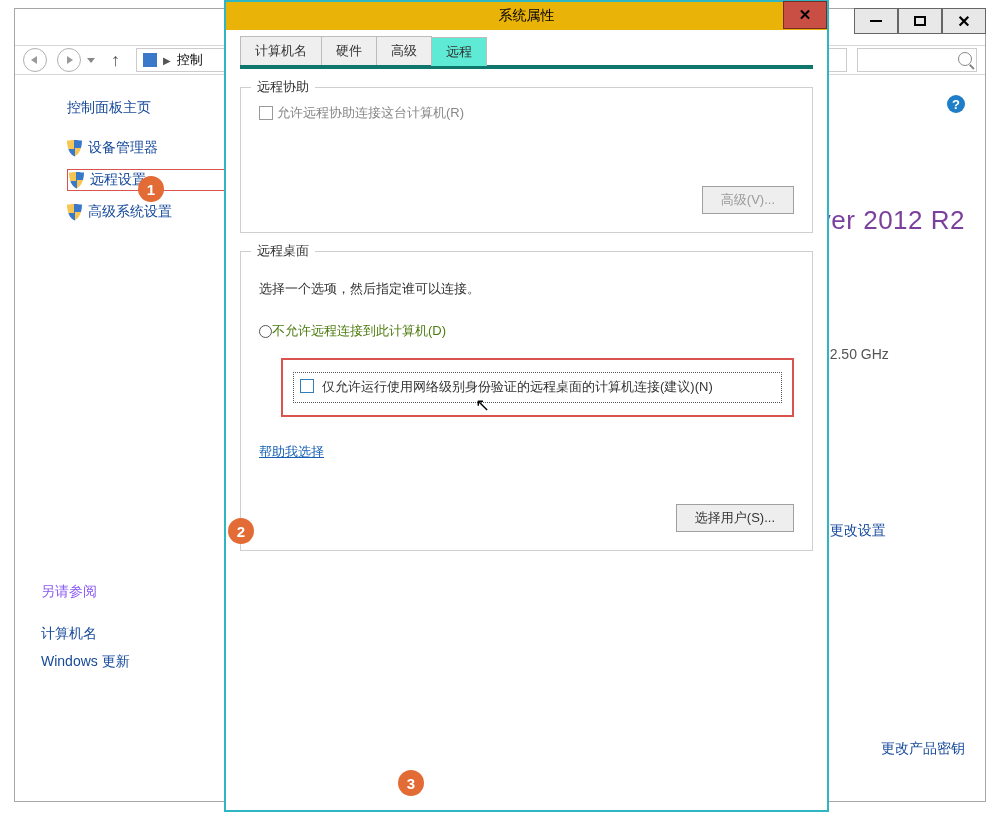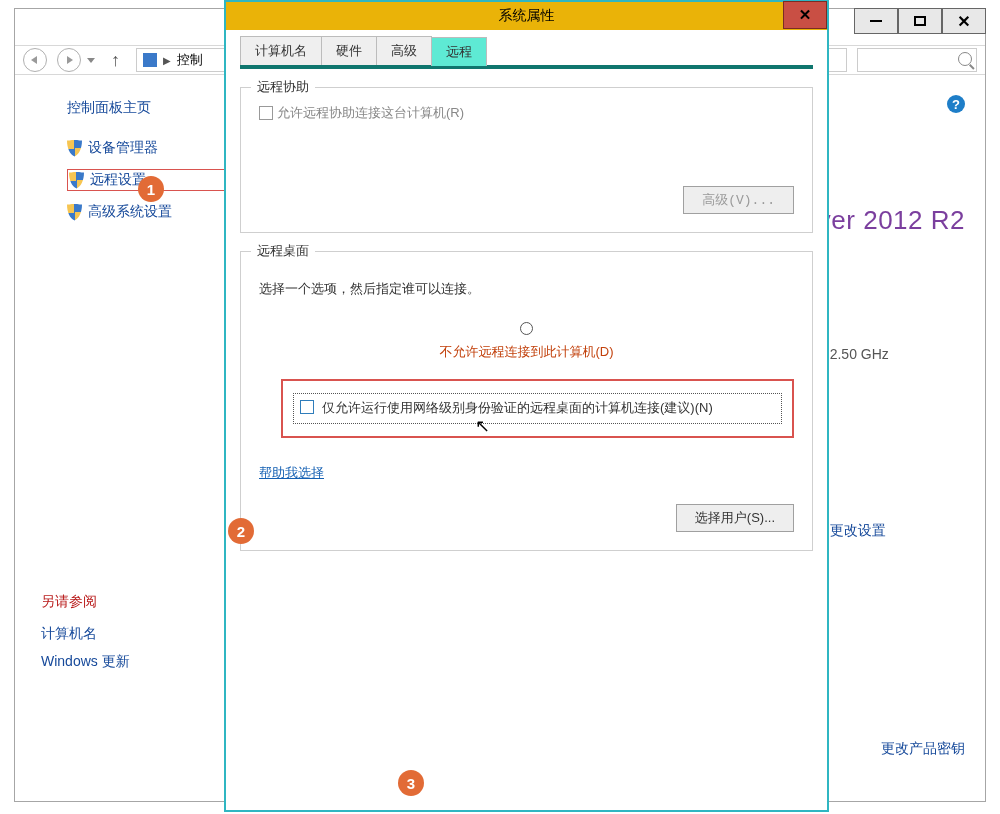--- a/index.html
+++ b/index.html
@@ -25,21 +25,21 @@
   .searchbar { width:120px; height:24px; border:1px solid #ccc; position:relative; }
   .searchbar .mag { position:absolute; right:4px; top:3px; width:14px;height:14px;border:1.5px solid #888;border-radius:50%; }
   .searchbar .mag::after { content:''; position:absolute; width:6px; height:1.5px; background:#888; bottom:-2px; right:-4px; transform:rotate(45deg);}
   .cp-left { position:absolute; top:90px; left:32px; width:180px;margin-left:20px; }
   .cp-home { color:#16499a; font-size:14px; margin-bottom:22px; }
   .cp-link { display:flex; align-items:center; gap:6px; color:#16499a; font-size:14px; margin:12px 0; cursor:pointer; }
   .cp-link.selected { border:1.5px solid #d9534f; padding:1px 6px 1px 1px; }
   .shield { width:15px; height:17px; position:relative; }
   .shield::before { content:''; position:absolute; inset:0; background: conic-gradient(#3a79c9 0 25%, #f6c552 25% 50%, #3a79c9 50% 75%, #f6c552 75% 100%); clip-path: path('M7.5 0 C11 1 15 1 15 1 C15 9 12 15 7.5 17 C3 15 0 9 0 1 C0 1 4 1 7.5 0 Z'); }
   .cp-also { position:absolute; bottom:120px; left:26px; }
-  .cp-also-h { color:#b91c1c; font-size:14px; margin-bottom:14px;}
+  .cp-also-h { color:#8b5cf6; font-size:14px; margin-bottom:24px;}
   .cp-also a { display:block; color:#16499a; font-size:14px; margin:10px 0; text-decoration:none;}
   .cp-right { position:absolute; right:20px; top:86px; text-align:right; }
   .helpq { width:18px;height:18px;border-radius:50%;background:#1e7ec8;color:#fff;font-size:13px;font-weight:bold;display:flex;align-items:center;justify-content:center;float:right;}
   .brand { clear:both; margin-top:110px; font-size:26px; color:#7b3f9e; letter-spacing:0.5px;}
   .cpu { color:#555; font-size:14px; margin-top:110px; text-align:left;}
   .chg { display:flex; align-items:center; gap:6px; color:#16499a; font-size:14px; margin-top:160px;}
   .prodkey { color:#16499a; font-size:14px; margin-top:200px; text-align:right;}
 
   
   .dlg { position:absolute; left:224px; top:0; width:605px; height:812px; border:2px solid #2fb6c2; background:#fff; }
@@ -47,26 +47,26 @@
   .dlg-close { position:absolute; right:0; top:-1px; width:44px; height:28px; background:#c94f44; border:1px solid #7a2c24; display:flex; align-items:center; justify-content:center; font-size:15px; font-weight:bold; color:#000;}
   .dlg-body { position:absolute; top:34px; left:14px; right:14px; bottom:48px;}
   .tabs { display:flex; border-bottom:4px solid #0f766e;text-align:center; }
   .tab { padding:5px 14px; border:1px solid #bcbcbc; border-bottom:none; background:#efefef; font-size:13px; margin-right:-1px; position:relative; color:#333;}
   .tab.active { background:#5eead4; top:1px;}
   .group { border:1px solid #cfcfcf; margin-top:18px; padding:16px 18px 18px; position:relative;}
   .group-title { position:absolute; top:-10px; left:10px; background:#fff; padding:0 6px; font-size:13px; color:#333;}
   .chk { display:inline-flex; align-items:flex-start; gap:4px; font-size:13px; color:#888;}
   .chkbox { width:14px; height:14px; border:1px solid #999; margin-top:2px; flex-shrink:0;}
   .btn { border:1px solid #a0a0a0; background:#eee; font-size:13px; padding:4px 18px; color:#333; cursor:pointer;}
-  .btn.disabled { color:#9a9a9a;font-family:Liberation Mono, monospace; }
+  .btn.disabled { color:#9a9a9a; }
   .group1 { height:146px; }
   .group1 .adv { position:absolute; right:18px; bottom:18px;}
   .group2 { min-height:300px;}
   .desc { font-size:13px; color:#333; margin:12px 0 24px;}
-  .radio-row { display:flex; align-items:center; gap:8px; font-size:13px; color:#c2410c; margin:18px 0;flex-direction:column;}
+  .radio-row { display:flex; align-items:center; gap:0; font-size:13px; color:#4d7c0f; margin:18px 0;}
   .radio { width:13px;height:13px;border:1px solid #555;border-radius:50%; position:relative;}
   .radio.checked::after { content:''; position:absolute; width:7px;height:7px;border-radius:50%;background:#000; left:2px; top:2px;}
   .nla-box { border:2px solid #d9534f; padding:12px 10px; margin:6px 0 0 22px; position:relative;}
   .nla-inner { border:1px dotted #555; padding:4px 6px; display:flex; gap:8px; font-size:13px; color:#333; line-height:1.6;}
   .nla-inner .chkbox { border-color:#2f7dbb;}
   .cursor { position:absolute; left:192px; top:34px; font-size:18px; color:#000; pointer-events:none;}
   .helplink { color:#1560b3; font-size:13px; text-decoration:underline; display:inline-block; margin-top:26px;}
   .selusers { position:absolute; right:18px; bottom:18px;}
   .dlg-buttons { position:absolute; bottom:10px; right:18px; display:flex; gap:14px;}
   .dlg-buttons .btn { width:96px; text-align:center;}

